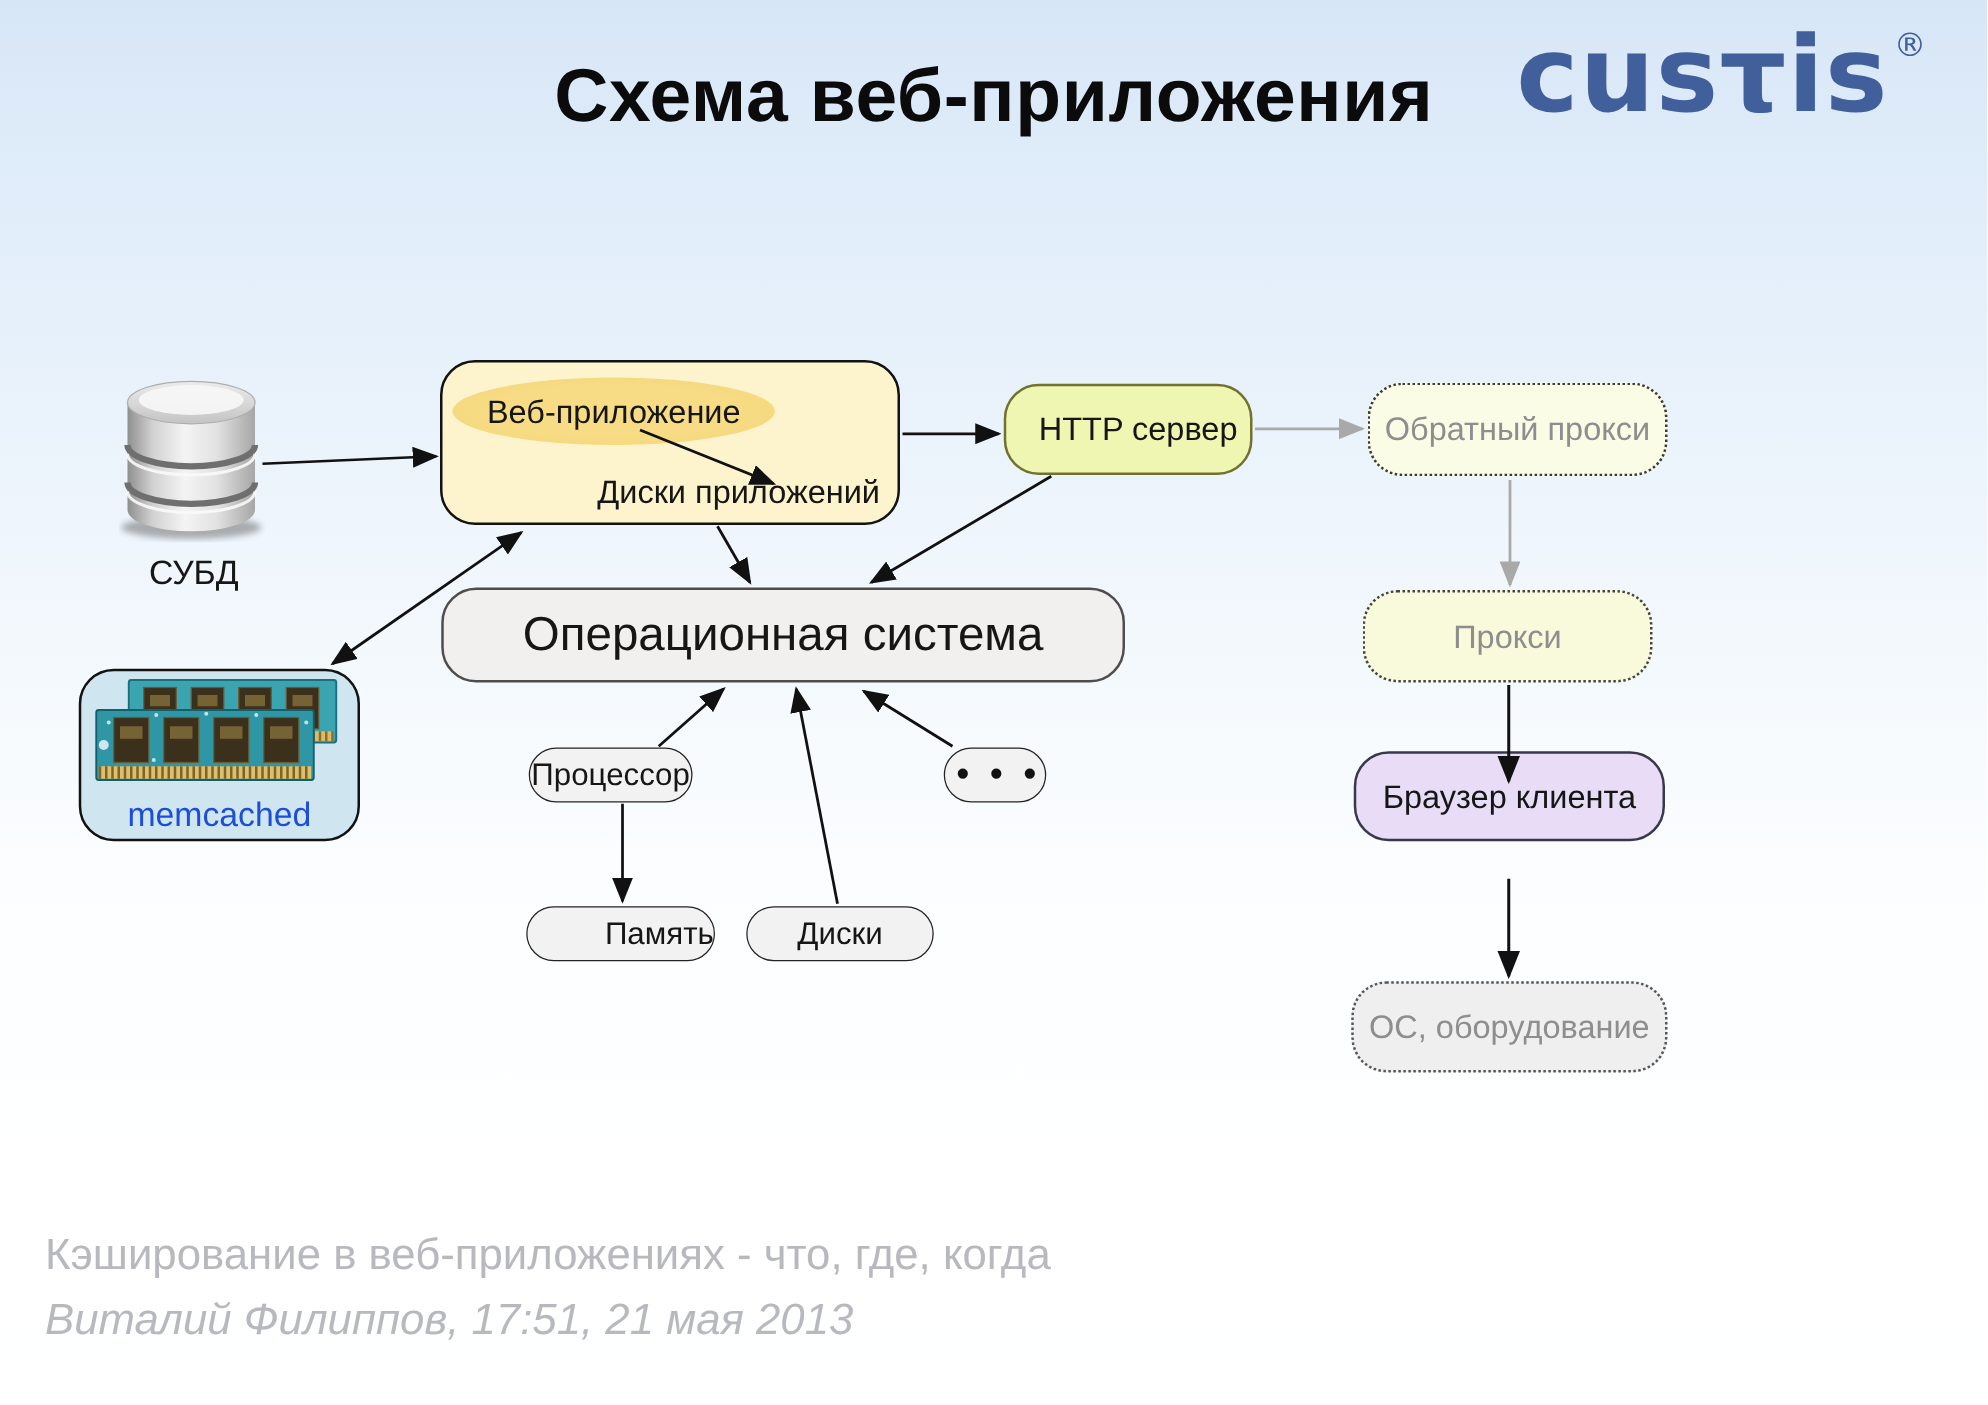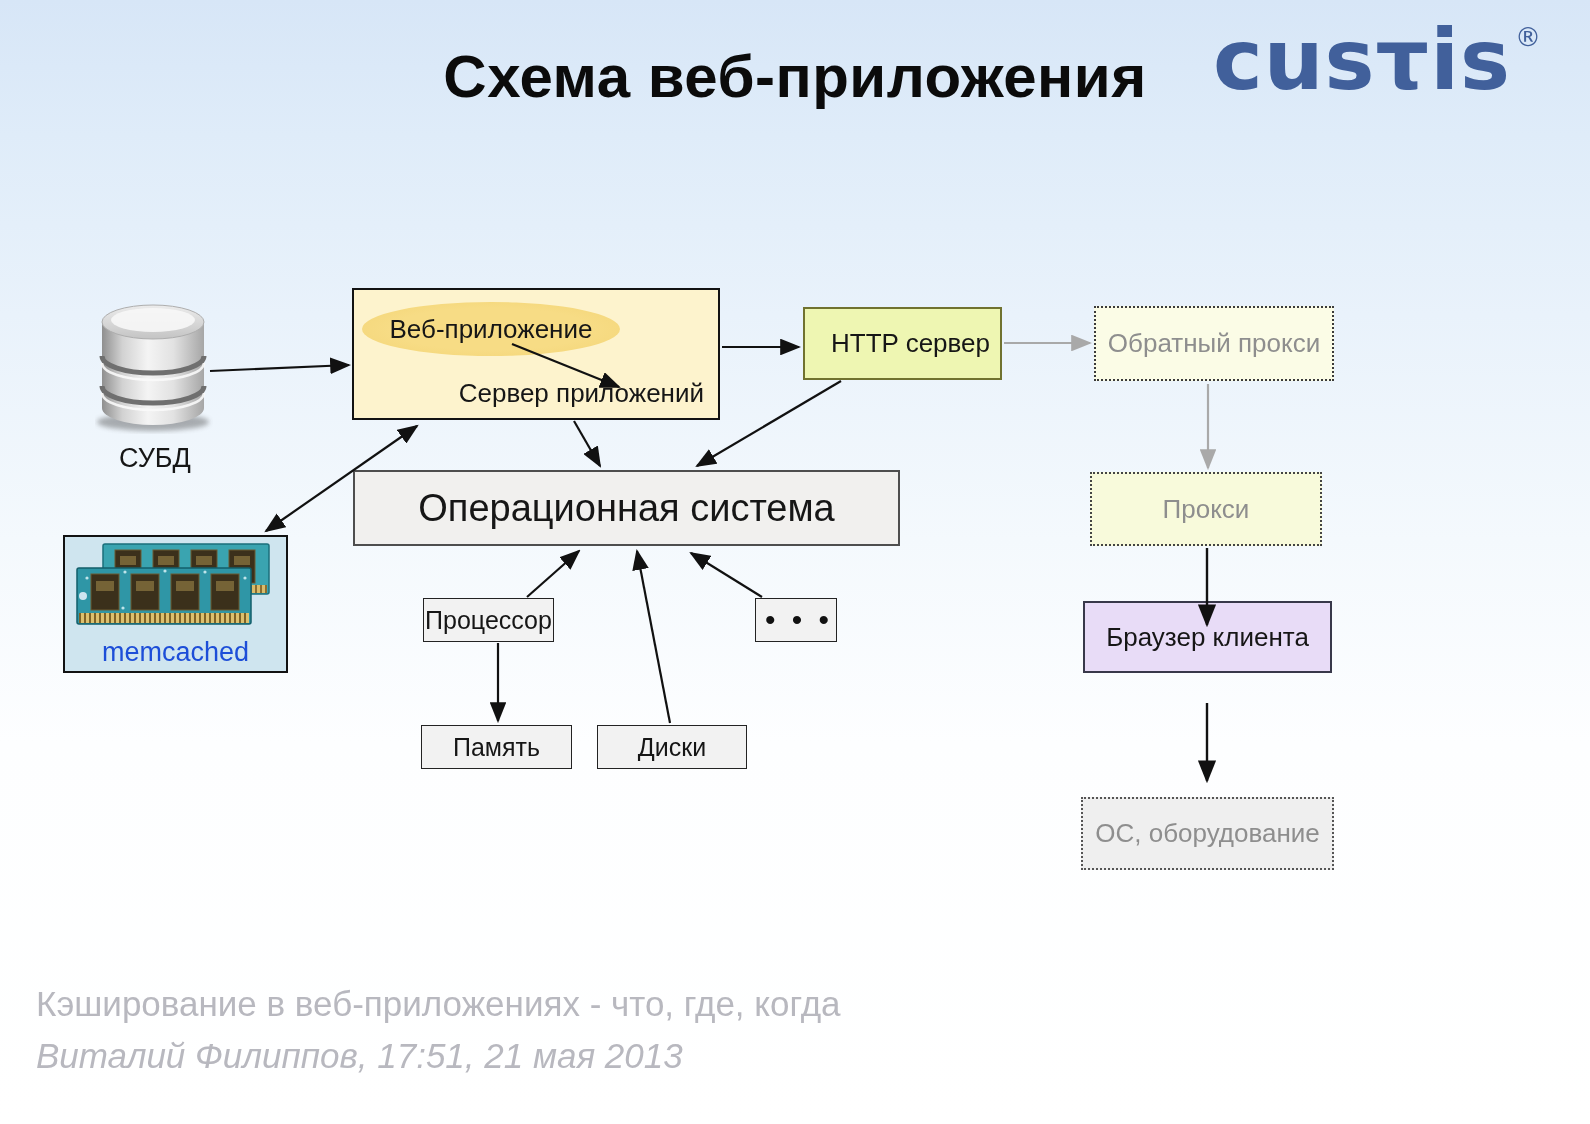--- a/index.html
+++ b/index.html
@@ -2,21 +2,21 @@
 <html><head>
 <meta charset="utf-8">
 <style>
   html,body{margin:0;padding:0;background:#ffffff;}
   .slide{
     position:relative;width:1590px;height:1124px;overflow:hidden;
     font-family:"Liberation Sans","DejaVu Sans",sans-serif;
     background:linear-gradient(180deg,#d7e6f7 0%,#dfecf9 12%,#e9f2fb 28%,#f4f9fd 48%,#fdfeff 66%,#ffffff 100%);
   }
   .abs{position:absolute;box-sizing:border-box;}
-  .box{position:absolute;box-sizing:border-box;display:flex;align-items:center;justify-content:center;z-index:2;}
+  .box{position:absolute;box-sizing:border-box;display:flex;align-items:center;justify-content:center;z-index:2;border-radius:28px;}
 
   .title{position:absolute;top:42px;left:0;width:100%;text-align:center;
     font-size:60px;font-weight:700;color:#0b0b0b;letter-spacing:0.5px;z-index:2;}
 
   .logo{position:absolute;top:18px;right:52px;color:#41609b;z-index:2;
     font-family:"DejaVu Sans",sans-serif;font-weight:600;font-size:84px;line-height:1;letter-spacing:1px;}
   .logo .reg{font-size:26px;font-weight:400;vertical-align:top;position:relative;top:6px;left:4px;}
 
   
   .node-label{font-size:26px;color:#161616;}
@@ -26,32 +26,32 @@
   .webapp{left:352px;top:288px;width:368px;height:132px;background:#fdf3cd;border:2.5px solid #121212;}
   .webapp-ellipse{position:absolute;left:8px;top:12px;width:258px;height:54px;border-radius:50%;
     background:radial-gradient(ellipse at center,#f7dc85 55%,#f3d475 100%);
     display:flex;align-items:center;justify-content:center;}
   .appserver-label{position:absolute;right:14px;bottom:9px;font-size:26px;color:#161616;}
 
   .httpserver{left:803px;top:307px;width:199px;height:73px;background:#eef6b2;border:2px solid #70722f;padding-left:16px;}
   .revproxy{left:1094px;top:306px;width:240px;height:75px;background:#fbfce6;border:2px dotted #3a3a3a;}
   .proxy{left:1090px;top:472px;width:232px;height:74px;background:#f8fadb;border:2px dotted #444;}
   .browser{left:1083px;top:601px;width:249px;height:72px;background:#e8dcf7;border:2px solid #38384a;}
-  .oshw{left:1081px;top:785px;width:253px;height:73px;background:#efefef;border:2px dotted #555;margin-top:12px;}
+  .oshw{left:1081px;top:785px;width:253px;height:73px;background:#efefef;border:2px dotted #555;}
   .muted{color:#8e8e8e;}
 
   .osbox{left:353px;top:470px;width:547px;height:76px;background:#f1f0ee;border:2px solid #4e4e4e;}
   .osbox .node-label{font-size:38px;}
 
   .hw{background:#f2f2f2;border:1.5px solid #232323;}
   .hw .node-label{font-size:25px;}
   .cpu{left:423px;top:598px;width:131px;height:44px;}
   .dots{left:755px;top:598px;width:82px;height:44px;}
   .dots .node-label{font-size:30px;letter-spacing:4px;padding-left:6px;color:#111;}
-  .memory{left:421px;top:725px;width:151px;height:44px;}
+  .memory{left:421px;top:725px;width:151px;height:44px;justify-content:flex-end;}
   .disks{left:597px;top:725px;width:150px;height:44px;}
 
   .memcached{left:63px;top:535px;width:225px;height:138px;background:#cfe5ef;border:2.5px solid #121212;display:block;}
   .memcached .ram{position:absolute;left:10px;top:5px;}
   .memcached-label{position:absolute;left:0;bottom:3px;width:100%;text-align:center;font-size:27px;color:#1d4ed8;}
 
   .overlay{position:absolute;left:0;top:0;z-index:5;pointer-events:none;}
 
   .footer{position:absolute;left:36px;top:978px;color:#b8b8bf;z-index:2;}
   .footer .l1{font-size:35px;line-height:52px;}
@@ -93,21 +93,21 @@
       <path d="M7,86 A51,17 0 0 0 109,86" fill="none" stroke="#6f6f6f" stroke-width="5"></path>
       <path d="M7,93 A51,17 0 0 0 109,93" fill="none" stroke="#fafafa" stroke-width="2.5" opacity="0.9"></path>
     </svg>
   </div>
   <div class="abs db-label">СУБД</div>
 
   <div class="box webapp">
     <div class="webapp-ellipse">
       <span class="node-label">Веб-приложение</span>
     </div>
-    <span class="appserver-label">Сервер приложений</span>
+    <span class="appserver-label">Диски приложений</span>
   </div>
 
   <div class="box httpserver">
     <span class="node-label">HTTP сервер</span>
   </div>
 
   <div class="box revproxy">
     <span class="node-label muted">Обратный прокси</span>
   </div>
 

